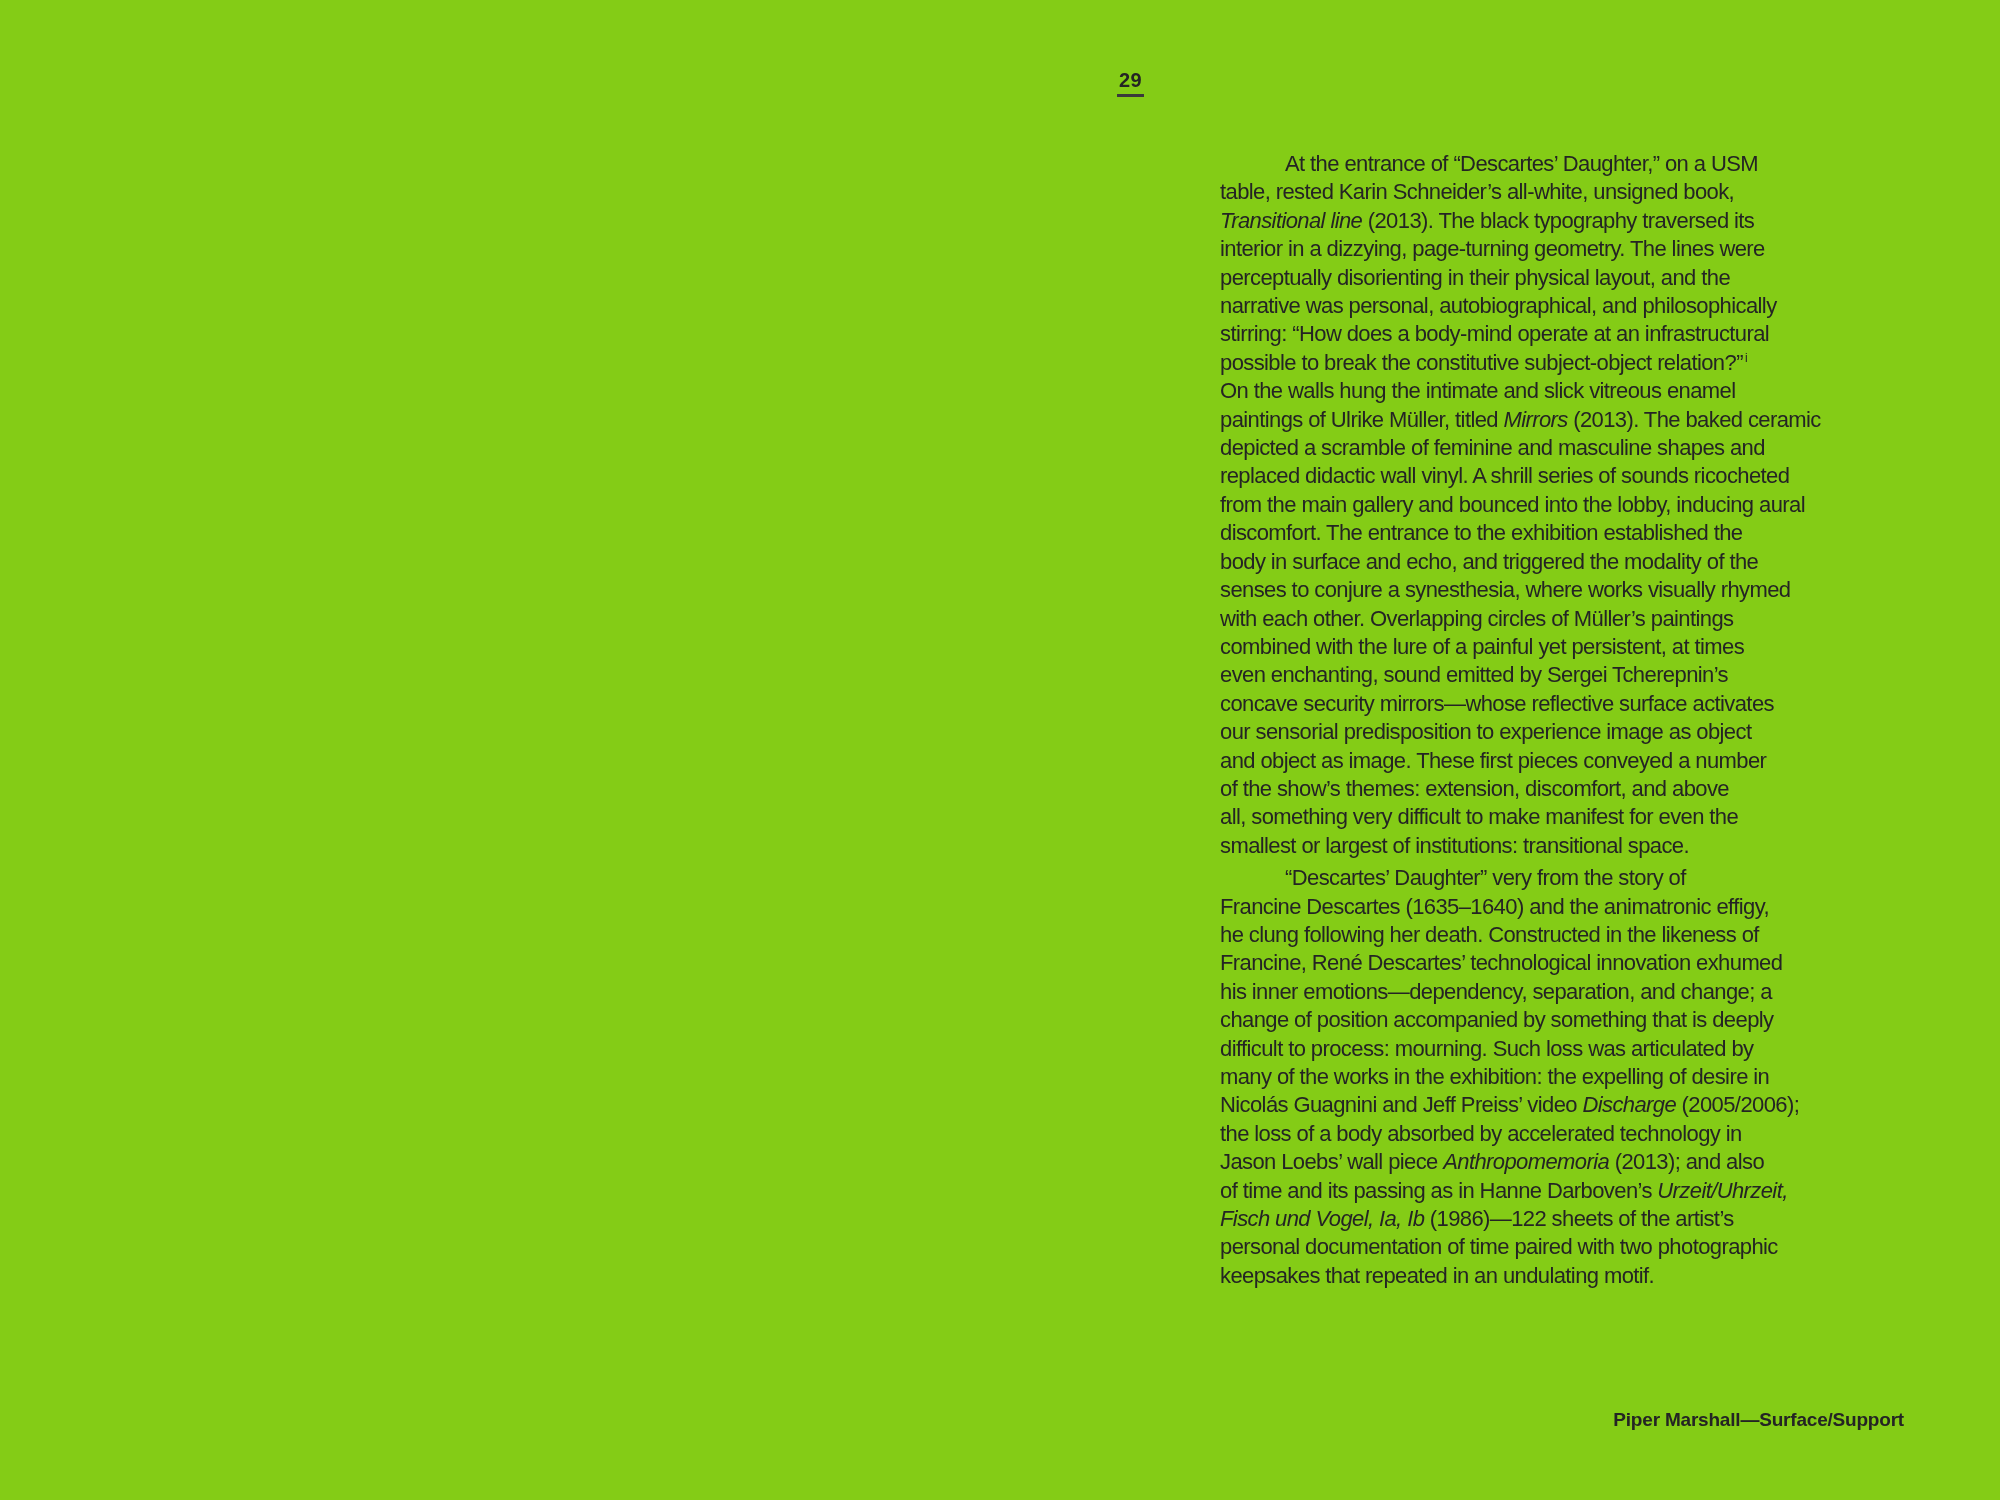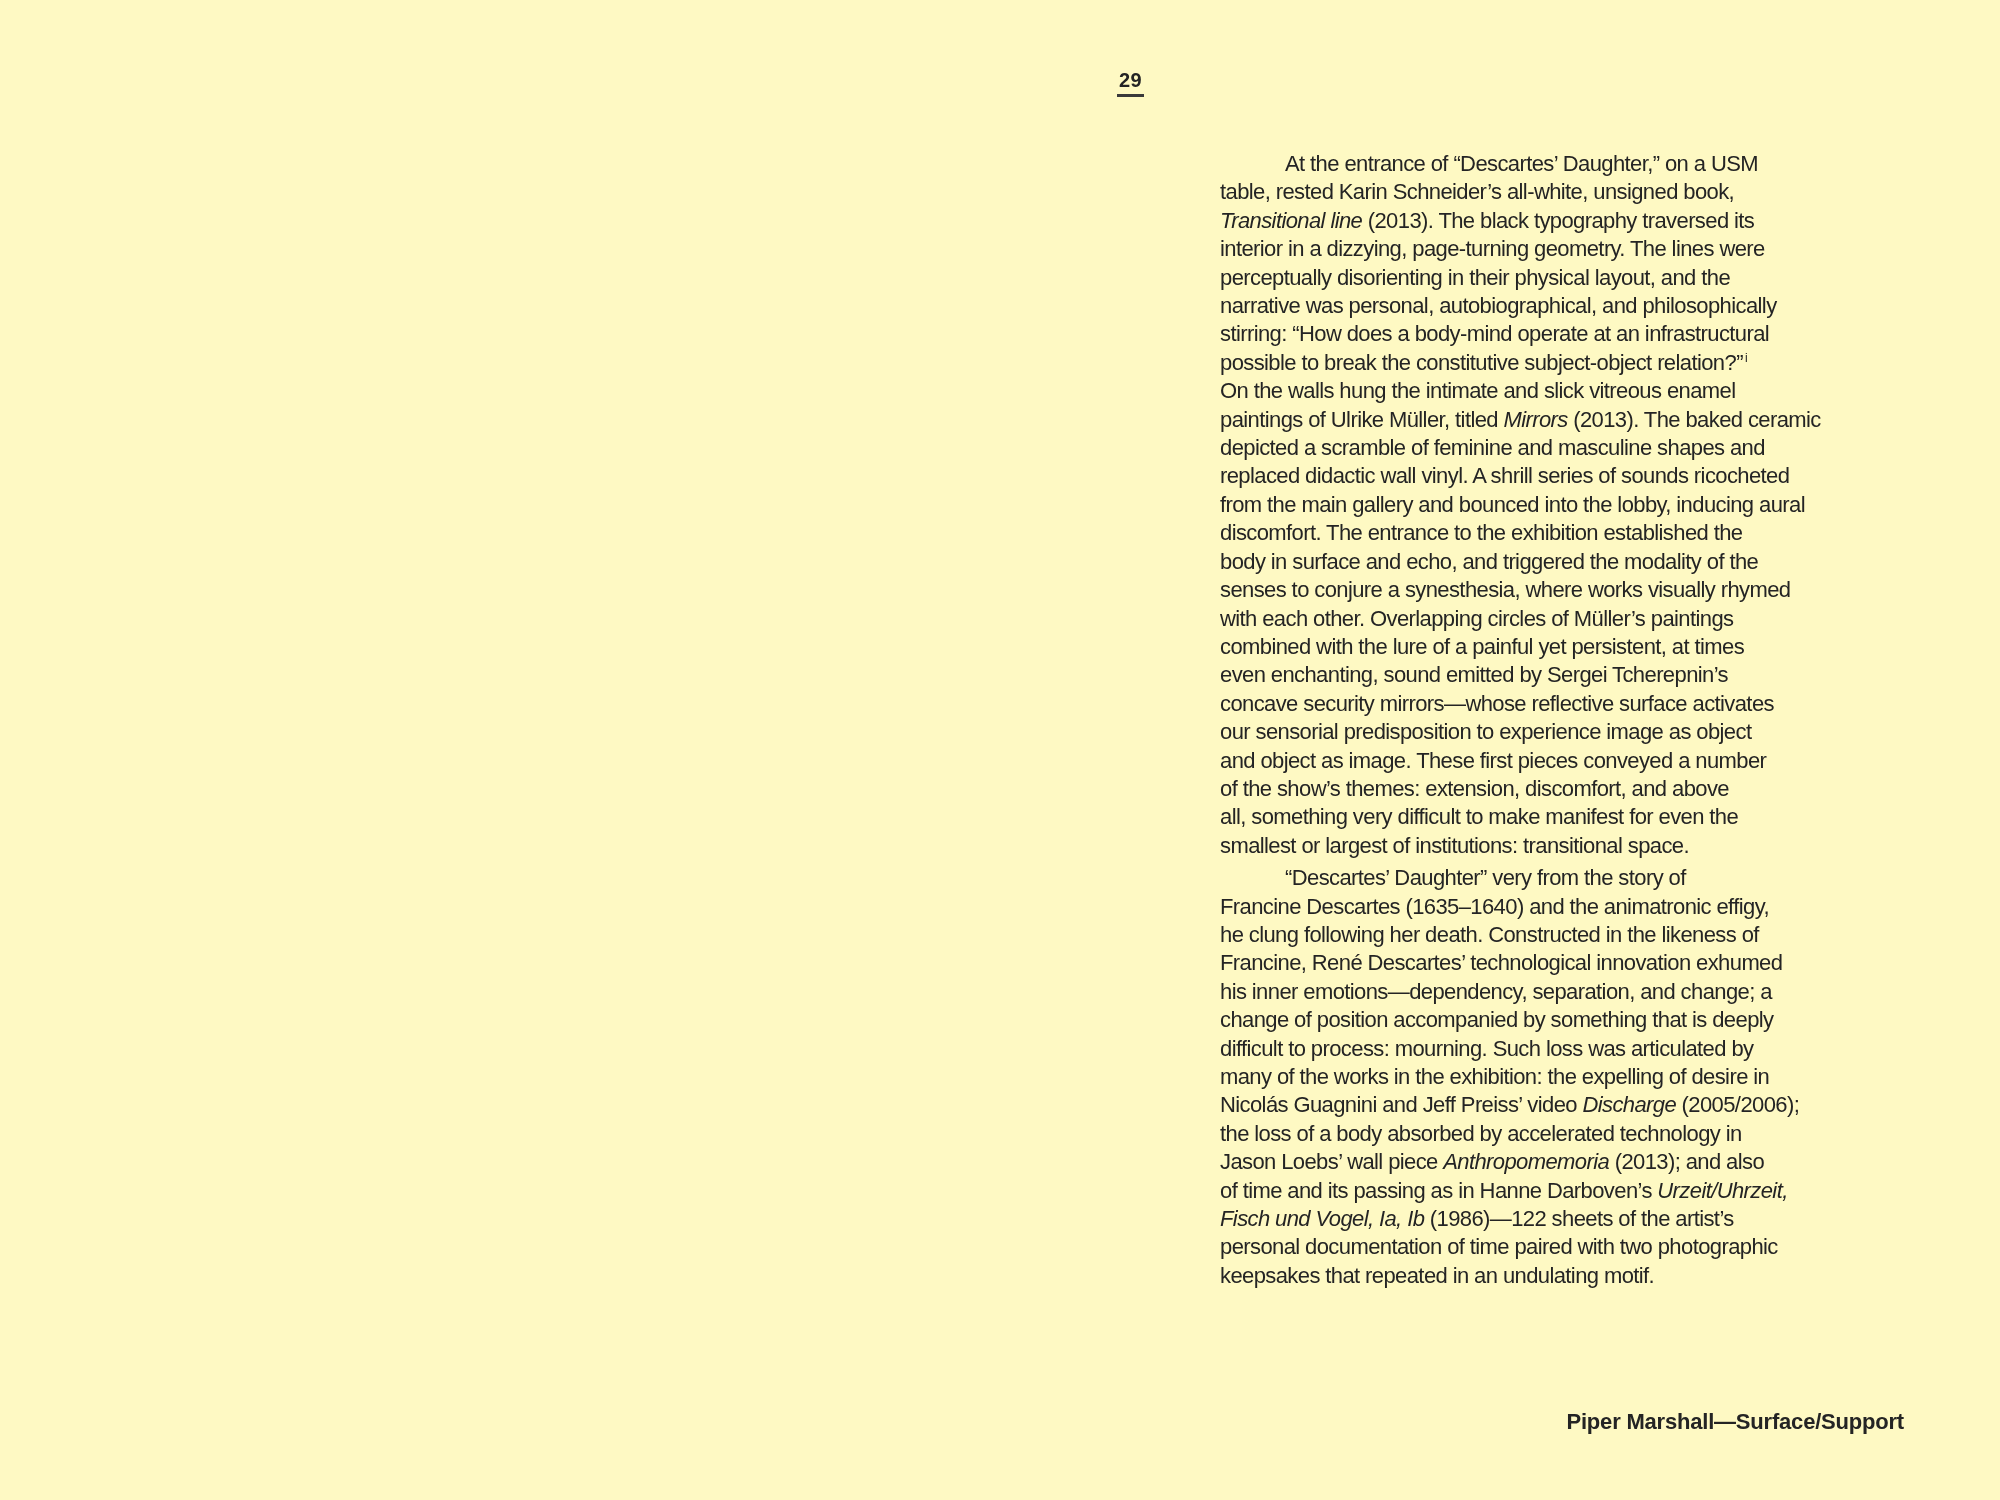--- a/index.html
+++ b/index.html
@@ -4,21 +4,21 @@
 <style>
   html, body {
     margin: 0;
     padding: 0;
     background: #ffffff;
   }
   .page {
     position: relative;
     width: 2000px;
     height: 1500px;
-    background: #fef9c3;
+    background: #84cc16;
     overflow: hidden;
     font-family: "Liberation Sans", sans-serif;
     color: #242424;
     text-decoration: underline;
   }
   .page-number {
     position: absolute;
     left: 1117px;
     top: 69px;
     font-size: 20px;
@@ -46,21 +46,21 @@
     font-size: 12px;
     vertical-align: super;
     line-height: 0;
     letter-spacing: 0;
     margin-left: 2px;
   }
   .running-footer {
     position: absolute;
     top: 1409px;
     right: 96px;
-    font-size: 22px;
+    font-size: 19px;
     font-weight: 700;
     letter-spacing: -0.2px;
     color: #242424;
     white-space: pre;
   }
 </style>
 </head>
 <body>
 
 <div class="page">

